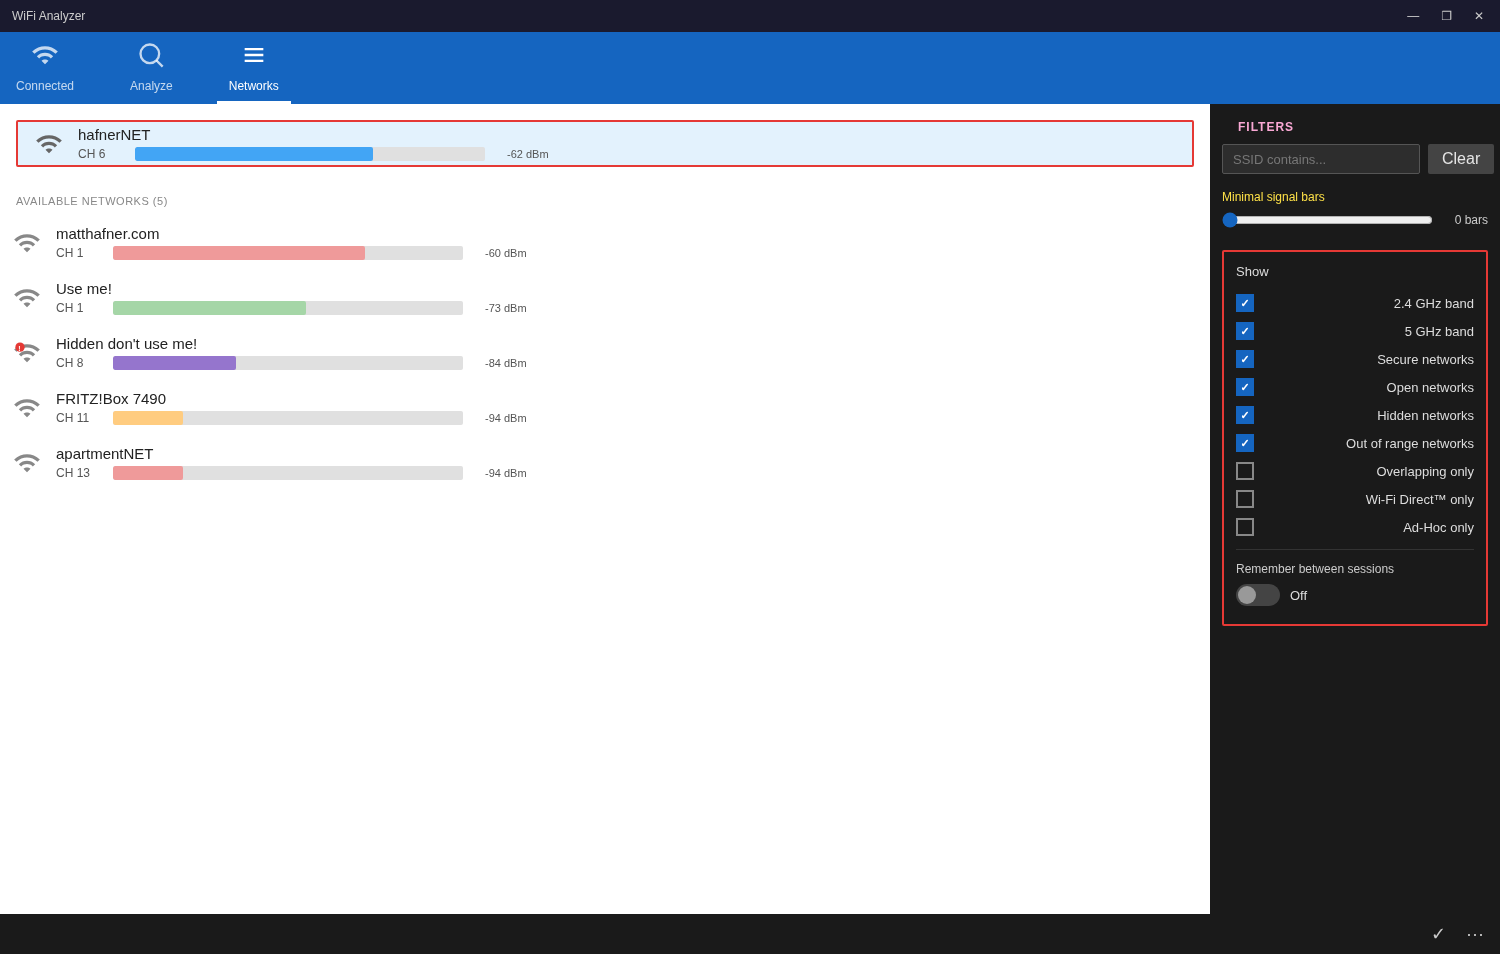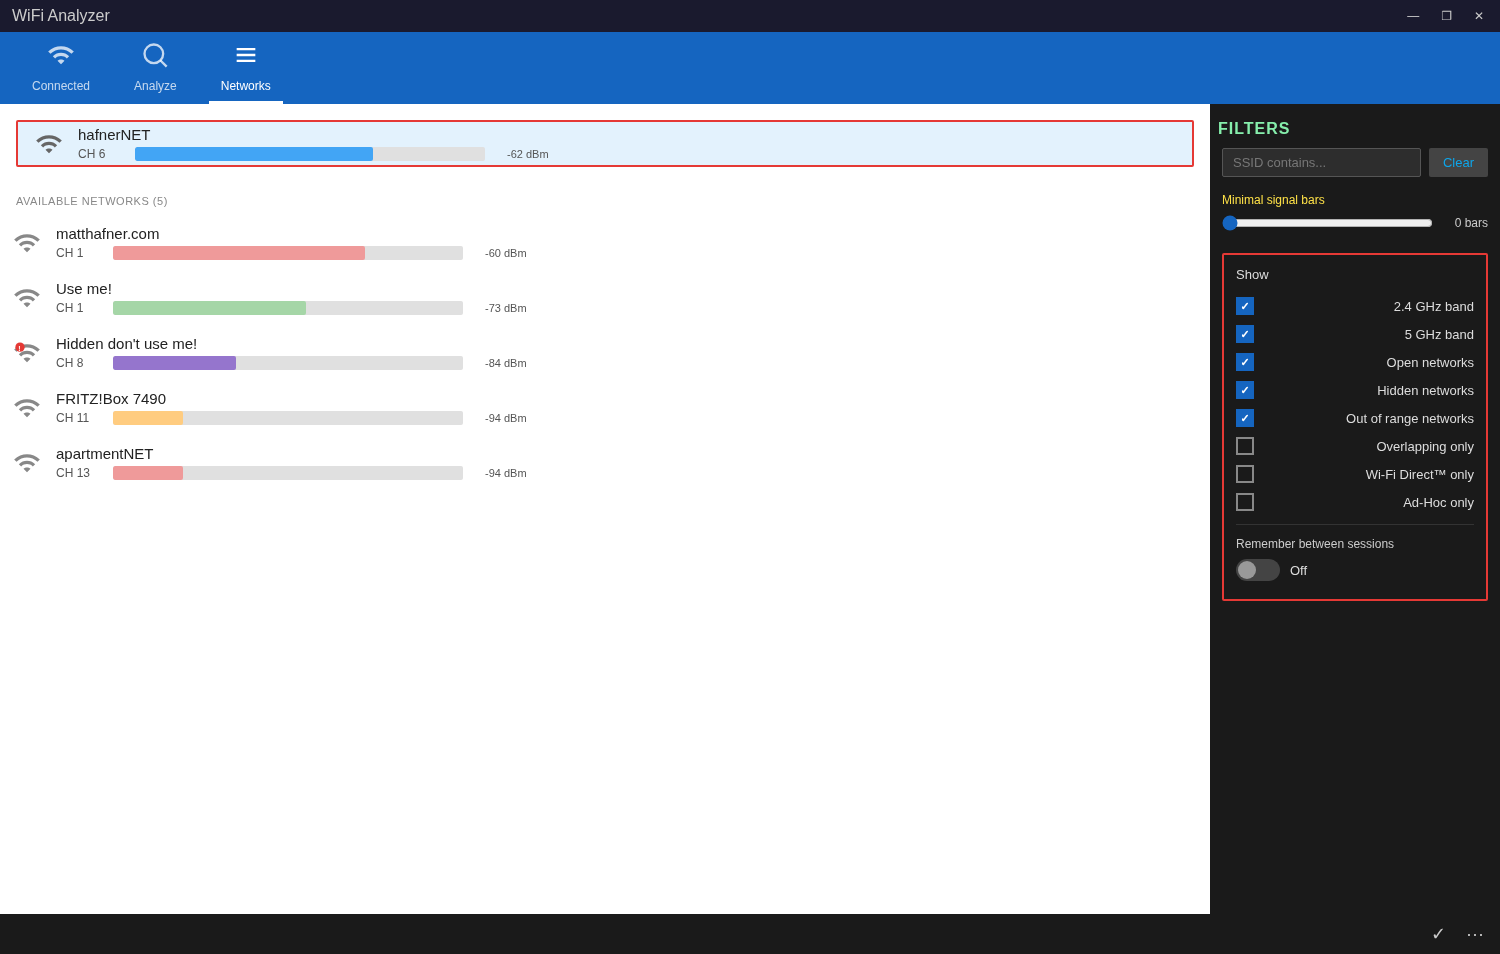--- a/index.html
+++ b/index.html
@@ -18,43 +18,43 @@
       background: #1a1a2e;
       height: 32px;
       display: flex;
       align-items: center;
       justify-content: space-between;
       padding: 0 12px;
       flex-shrink: 0;
     }
     .title-bar-title {
       color: #ccc;
-      font-size: 16px;
+      font-size: 12px;
     }
     .title-bar-controls {
       display: flex;
       gap: 14px;
     }
     .title-bar-btn {
       color: #ccc;
       font-size: 12px;
       cursor: pointer;
       background: none;
       border: none;
       padding: 2px 4px;
     }
 
     
     .nav-bar {
       background: #1565c0;
       height: 72px;
       display: flex;
       align-items: center;
-      padding: 0 20px;
-      gap: 20px;
+      padding: 0 4px;
+      gap: 32px;
       flex-shrink: 0;
     }
     .nav-item {
       display: flex;
       flex-direction: column;
       align-items: center;
       gap: 4px;
       color: rgba(255,255,255,0.75);
       cursor: pointer;
       padding: 8px 12px;
@@ -158,23 +158,23 @@
     .sidebar {
       width: 290px;
       background: #1a1a1a;
       color: white;
       flex-shrink: 0;
       overflow-y: auto;
       display: flex;
       flex-direction: column;
     }
     .filters-header {
-      padding: 16px 8px 10px;
-      font-size: 16px;
-      color: #86efac;
+      padding: 16px 28px 10px;
+      font-size: 12px;
+      color: #f9a8d4;
       letter-spacing: 1px;
       font-weight: 600;
     }
     .ssid-row {
       display: flex;
       gap: 8px;
       padding: 0 12px 12px;
     }
     .ssid-input {
       flex: 1;
@@ -183,23 +183,23 @@
       color: #ccc;
       padding: 6px 10px;
       font-size: 13px;
       border-radius: 2px;
       outline: none;
     }
     .ssid-input::placeholder { color: #777; }
     .clear-btn {
       background: #444;
       border: none;
-      color: #0ea5e9;
+      color: #e5e5e5;
       padding: 6px 14px;
-      font-size: 13px;
+      font-size: 16px;
       cursor: pointer;
       border-radius: 2px;
     }
 
     .signal-section {
       padding: 4px 12px 14px;
     }
     .signal-section-label {
       font-size: 12px;
       color: #fde047;
@@ -522,20 +522,24 @@
           <div class="checkbox-item">
       <div class="cb checked"></div>
       <label>2.4 GHz band</label>
     </div>
           <div class="checkbox-item">
       <div class="cb checked"></div>
       <label>5 GHz band</label>
     </div>
           <div class="checkbox-item">
       <div class="cb checked"></div>
+      <label>Secure networks</label>
+    </div>
+          <div class="checkbox-item">
+      <div class="cb checked"></div>
       <label>Open networks</label>
     </div>
           <div class="checkbox-item">
       <div class="cb checked"></div>
       <label>Hidden networks</label>
     </div>
           <div class="checkbox-item">
       <div class="cb checked"></div>
       <label>Out of range networks</label>
     </div>

